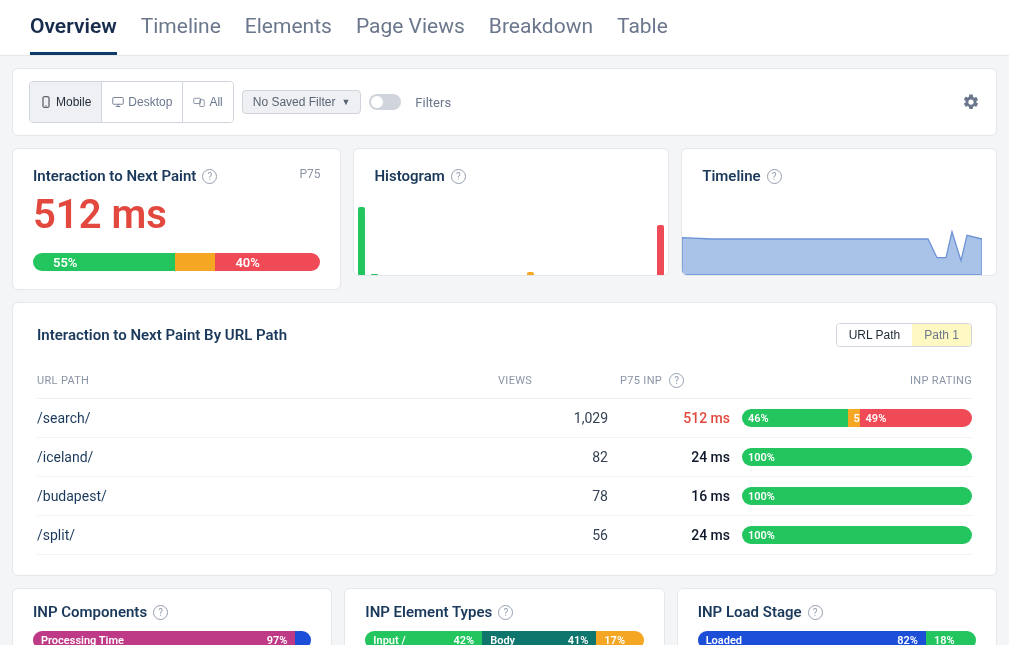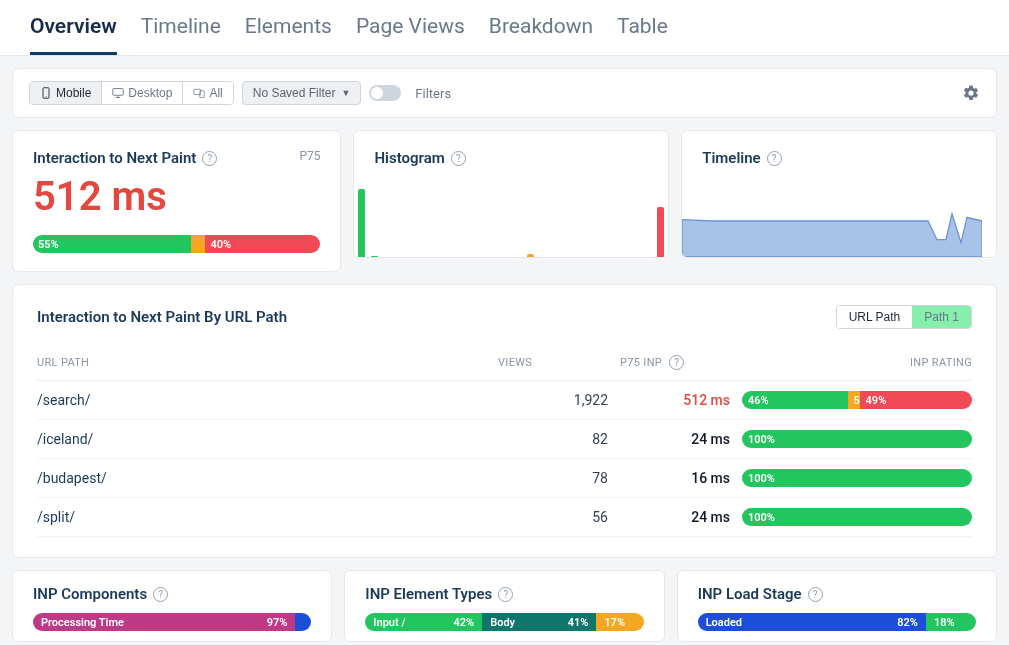--- a/index.html
+++ b/index.html
@@ -2,48 +2,48 @@
 <html><head>
 <meta charset="utf-8">
 <style>
 *{box-sizing:border-box;margin:0;padding:0}
 html,body{width:1009px;height:645px;font-family:-apple-system,BlinkMacSystemFont,"Segoe UI",Roboto,sans-serif;background:#f4f5f7;color:#172b4d}
 .tabs{display:flex;gap:24px;padding:8px 30px 0;background:#fff;border-bottom:1px solid #e5e7eb}
 .tab{padding:6px 0 14px;font-size:21px;color:#6b778c;cursor:pointer;border-bottom:3px solid transparent}
 .tab.active{color:#172b4d;font-weight:600;border-bottom-color:#0d3b66}
 .toolbar{margin:12px 12px 0;background:#fff;border:1px solid #e5e7eb;border-radius:6px;padding:12px 16px;display:flex;align-items:center;gap:8px}
 .seg{display:inline-flex;border:1px solid #d0d5dd;border-radius:4px;overflow:hidden}
-.seg-btn{display:inline-flex;align-items:center;gap:4px;padding:4px 10px;font-size:12px;color:#6b778c;background:#fff;border:none;cursor:pointer;border-left:1px solid #d0d5dd}
+.seg-btn{display:inline-flex;align-items:center;gap:4px;padding:13px 10px;font-size:12px;color:#6b778c;background:#fff;border:none;cursor:pointer;border-left:1px solid #d0d5dd}
 .seg-btn:first-child{border-left:none}
 .seg-btn.active{background:#eef0f3;color:#1f2937;font-weight:500}
 .filter-select{display:inline-flex;align-items:center;gap:6px;padding:4px 10px;font-size:12px;color:#5a6475;background:#eef0f3;border:1px solid #d0d5dd;border-radius:4px;cursor:pointer}
 .chev{font-size:9px}
 .toggle{position:relative;width:32px;height:16px;background:#d0d5dd;border-radius:999px}
 .toggle::after{content:"";position:absolute;left:2px;top:2px;width:12px;height:12px;background:#fff;border-radius:50%}
 .filters-label{font-size:13px;color:#6b778c;margin-left:6px}
 .gear{margin-left:auto;width:18px;height:18px;color:#6b778c;cursor:pointer}
 .gear svg{width:18px;height:18px;fill:currentColor}
 .row{display:flex;gap:12px;padding:12px 12px 0}
 .card{background:#fff;border:1px solid #e5e7eb;border-radius:6px;padding:18px 20px;flex:1;position:relative;overflow:hidden}
 .card-title{font-size:15px;font-weight:600;color:#1b3a5b;margin-bottom:10px;display:flex;align-items:center;gap:6px}
 .help{display:inline-flex;align-items:center;justify-content:center;width:15px;height:15px;border:1px solid #94a0b0;border-radius:50%;font-size:10px;color:#94a0b0;font-weight:400}
 .p75{position:absolute;top:18px;right:20px;font-size:12px;color:#8a94a6}
 .big-metric{font-size:40px;font-weight:600;color:#e2483d;line-height:1;margin:8px 0 18px}
 .bar{display:flex;height:18px;border-radius:999px;overflow:hidden;width:100%}
-.bar>div{display:flex;align-items:center;padding:0 5px;font-size:11px;font-weight:600;color:#fff}
+.bar>div{display:flex;align-items:center;padding:0 20px;font-size:13px;font-weight:600;color:#fff}
 .g{background:#22c55e}.o{background:#f5a623}.r{background:#ef4a56}
 .bl{background:#1d4ed8}.m{background:#be3a86}.dk{background:#0f766e}
 .histo,.timeline-card{height:128px;padding-bottom:0}
 .hist-area{position:absolute;left:0;right:0;bottom:0;height:72px;display:flex;align-items:flex-end;justify-content:space-between;gap:6px;padding:0 4px}
 .hbar{flex:1;max-width:12px;border-radius:2px 2px 0 0}
 .tl-svg{position:absolute;left:0;right:0;bottom:0;height:72px}
 .table-card{padding:20px 24px}
 .table-header{display:flex;align-items:center;justify-content:space-between;margin-bottom:16px}
 .seg-sm{display:inline-flex;border:1px solid #d0d5dd;border-radius:4px;overflow:hidden}
-.seg-sm-btn{padding:4px 12px;font-size:12px;color:#6b778c;background:#86efac;border:none;cursor:pointer}
+.seg-sm-btn{padding:4px 12px;font-size:12px;color:#6b778c;background:#fef9c3;border:none;cursor:pointer}
 .seg-sm-btn.active{background:#fff;color:#1f2937;font-weight:500}
 .thead,.trow{display:grid;grid-template-columns:1fr 110px 110px 230px;align-items:center;gap:12px;padding:10px 0}
 .thead{font-size:11px;letter-spacing:.03em;color:#8a94a6;border-bottom:1px solid #eef0f3}
 .thead .r1{}
 .trow{border-bottom:1px solid #f2f3f5;font-size:14px}
 .trow .path{color:#1b3a5b}
 .trow .num{text-align:right;color:#344054}
 .trow .inp{text-align:right;font-weight:500}
 .inp.green{color:#0f172a}.inp.red{color:#e2483d}
 .mini-bar{display:flex;height:18px;border-radius:999px;overflow:hidden}
@@ -178,21 +178,21 @@
       <div class="r1">VIEWS</div>
       <div class="r1">
         <span>P75 INP</span>
         <span class="help" style="margin-left:4px">?</span>
       </div>
       <div class="r1" style="text-align:right">INP RATING</div>
     </div>
     <div id="rows">
         <div class="trow">
           <div class="path">/search/</div>
-          <div class="num">1,922</div>
+          <div class="num">1,029</div>
           <div class="num inp red">512 ms</div>
           <div class="mini-bar">
             <div class="g" style="width:46%">46%</div>
             <div class="o" style="width:5%">5%</div>
             <div class="r" style="width:49%">49%</div>
           </div>
         </div>
         <div class="trow">
           <div class="path">/iceland/</div>
           <div class="num">82</div>

